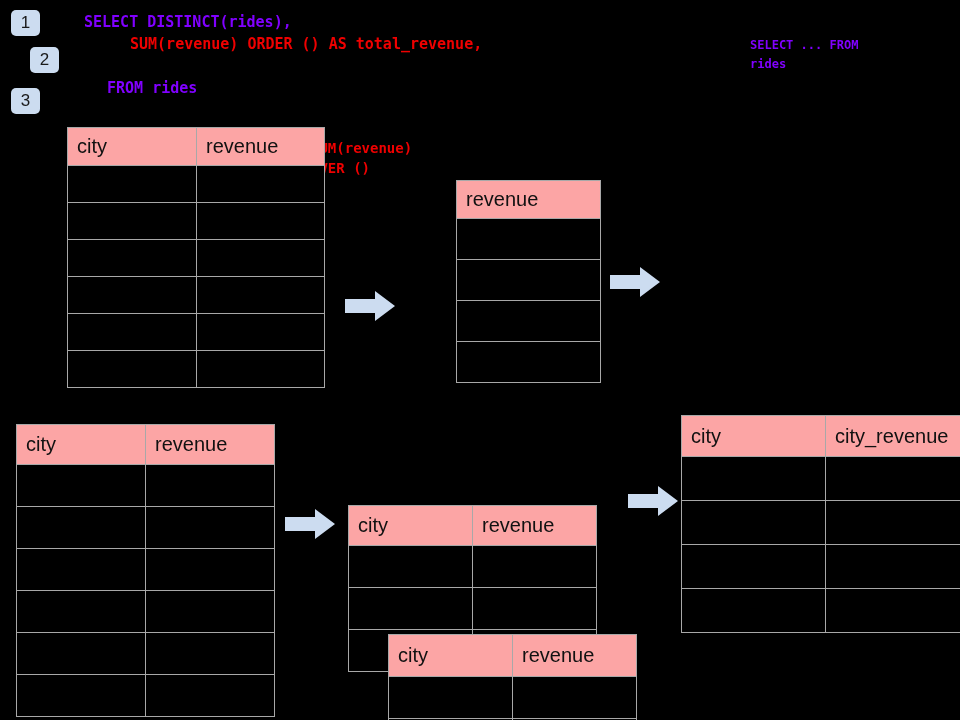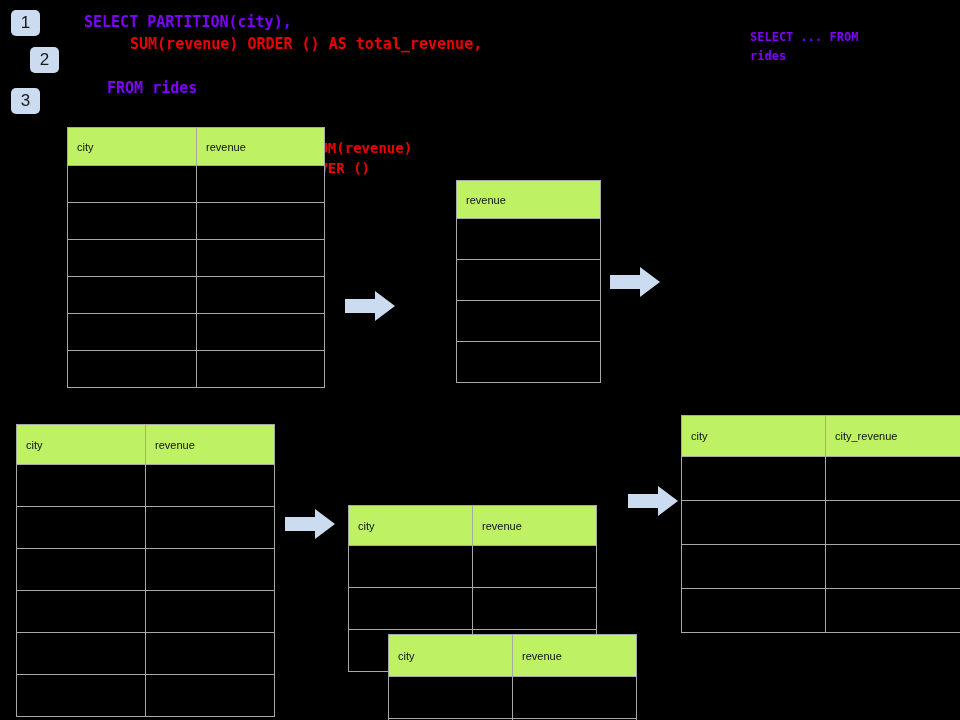--- a/index.html
+++ b/index.html
@@ -63,47 +63,47 @@
     border-collapse:collapse;
     table-layout:fixed;
     background:#000;
   }
   .tbl td{
     border:1px solid #a8a8a8;
     background:#000000;
     padding:0;
   }
   .tbl td.hd{
-    background:#bef264;
+    background:#fca5a5;
     color:#111111;
     font-family:"Liberation Sans", sans-serif;
-    font-size:11px;
+    font-size:20px;
     padding:0 0 0 9px;
     vertical-align:middle;
     white-space:nowrap;
   }
 
   
   .arrow{position:absolute;}
   .arrow svg{display:block;}
 </style>
 </head>
 <body>
 
 <div class="stage">
 
   <div class="badge" style="left:11px;top:10px;">1</div>
   <div class="badge" style="left:30px;top:47px;">2</div>
   <div class="badge" style="left:11px;top:88px;">3</div>
 
-  <div class="code c-purple" style="left:84px;top:11px;">SELECT PARTITION(city),</div>
+  <div class="code c-purple" style="left:84px;top:11px;">SELECT DISTINCT(rides),</div>
   <div class="code c-red" style="left:130px;top:33px;">SUM(revenue) ORDER () AS total_revenue,</div>
   <div class="code c-purple" style="left:107px;top:77px;">FROM rides</div>
 
-  <div class="note-sm" style="left:750px;top:28px;">SELECT ... FROM
+  <div class="note-sm" style="left:750px;top:36px;">SELECT ... FROM
 rides</div>
 
   <div class="note c-red" style="left:311px;top:138px;">SUM(revenue)
 OVER ()</div>
 
 
   <table class="tbl" style="left:67px;top:127px;width:237px;">
     <tbody>
         <tr>
       <td class="hd" style="width:119px;height:37px;">city</td>

